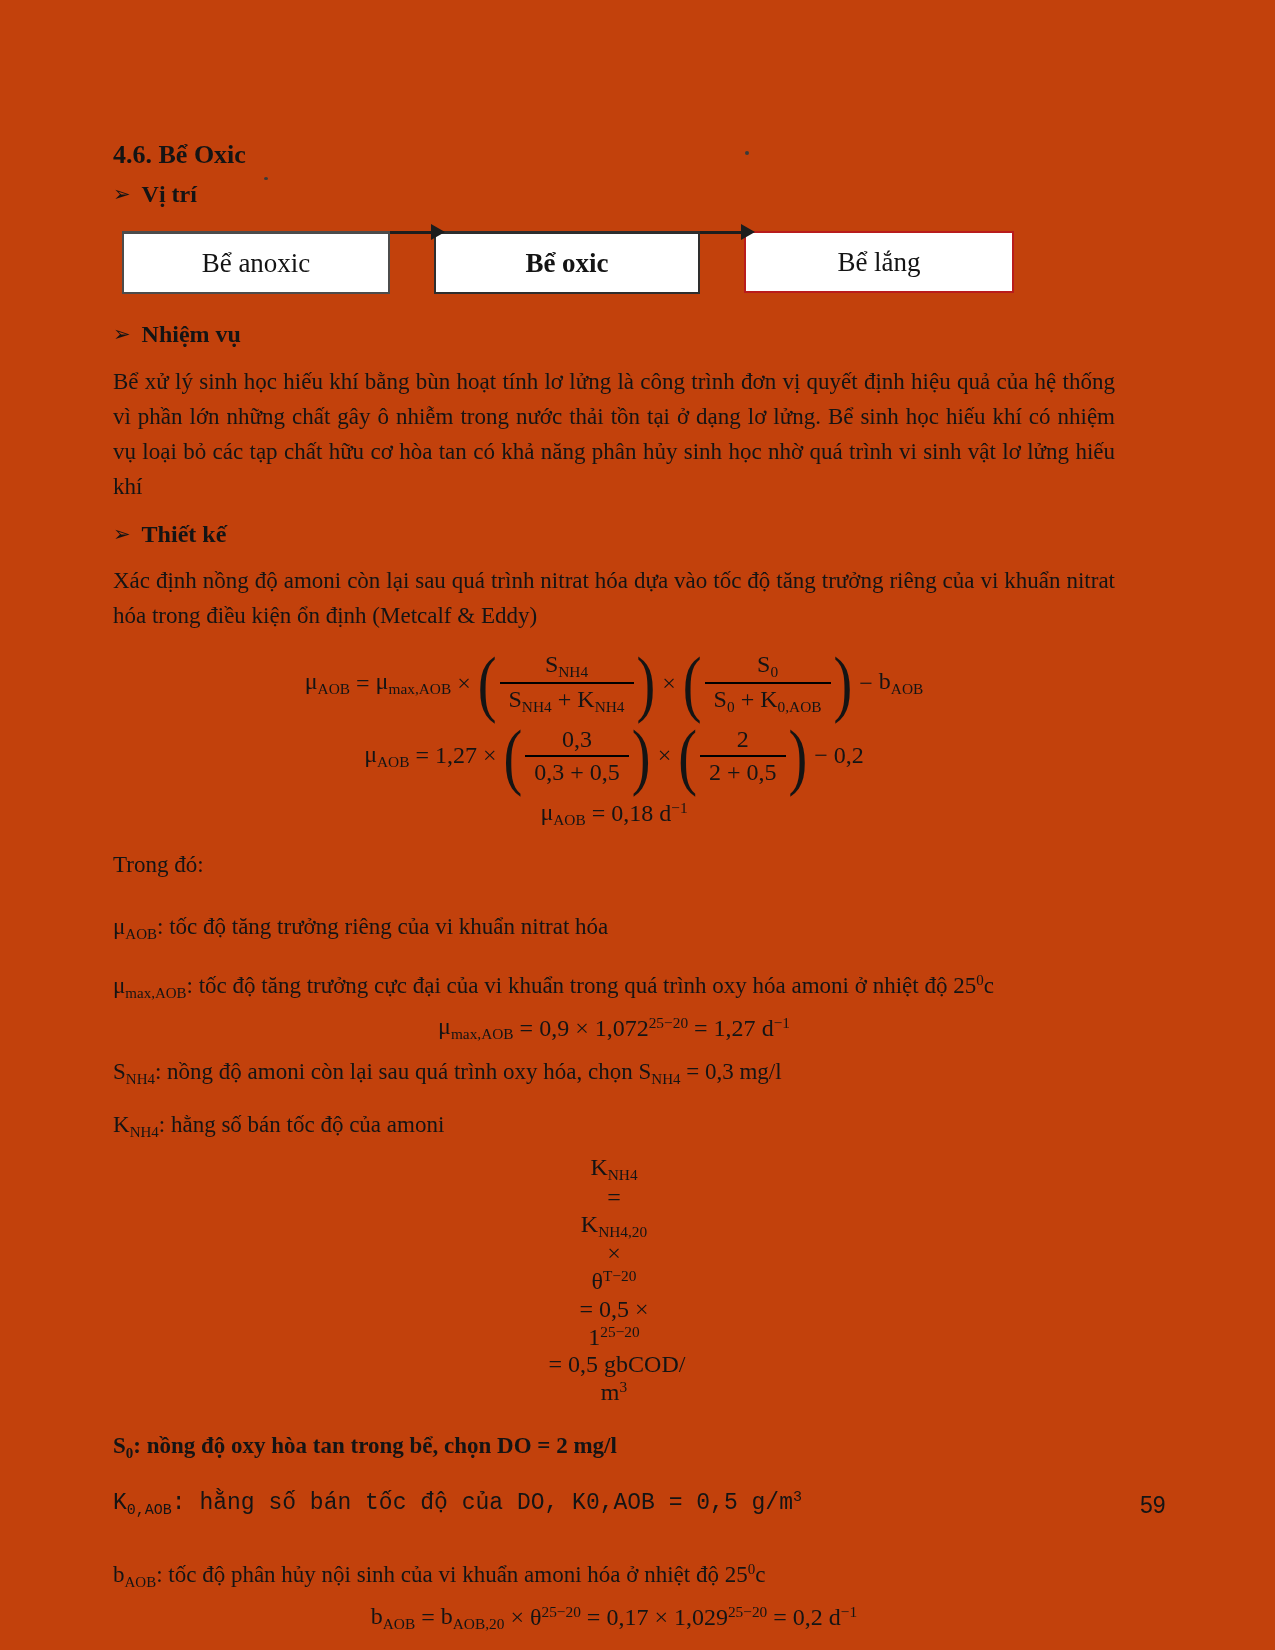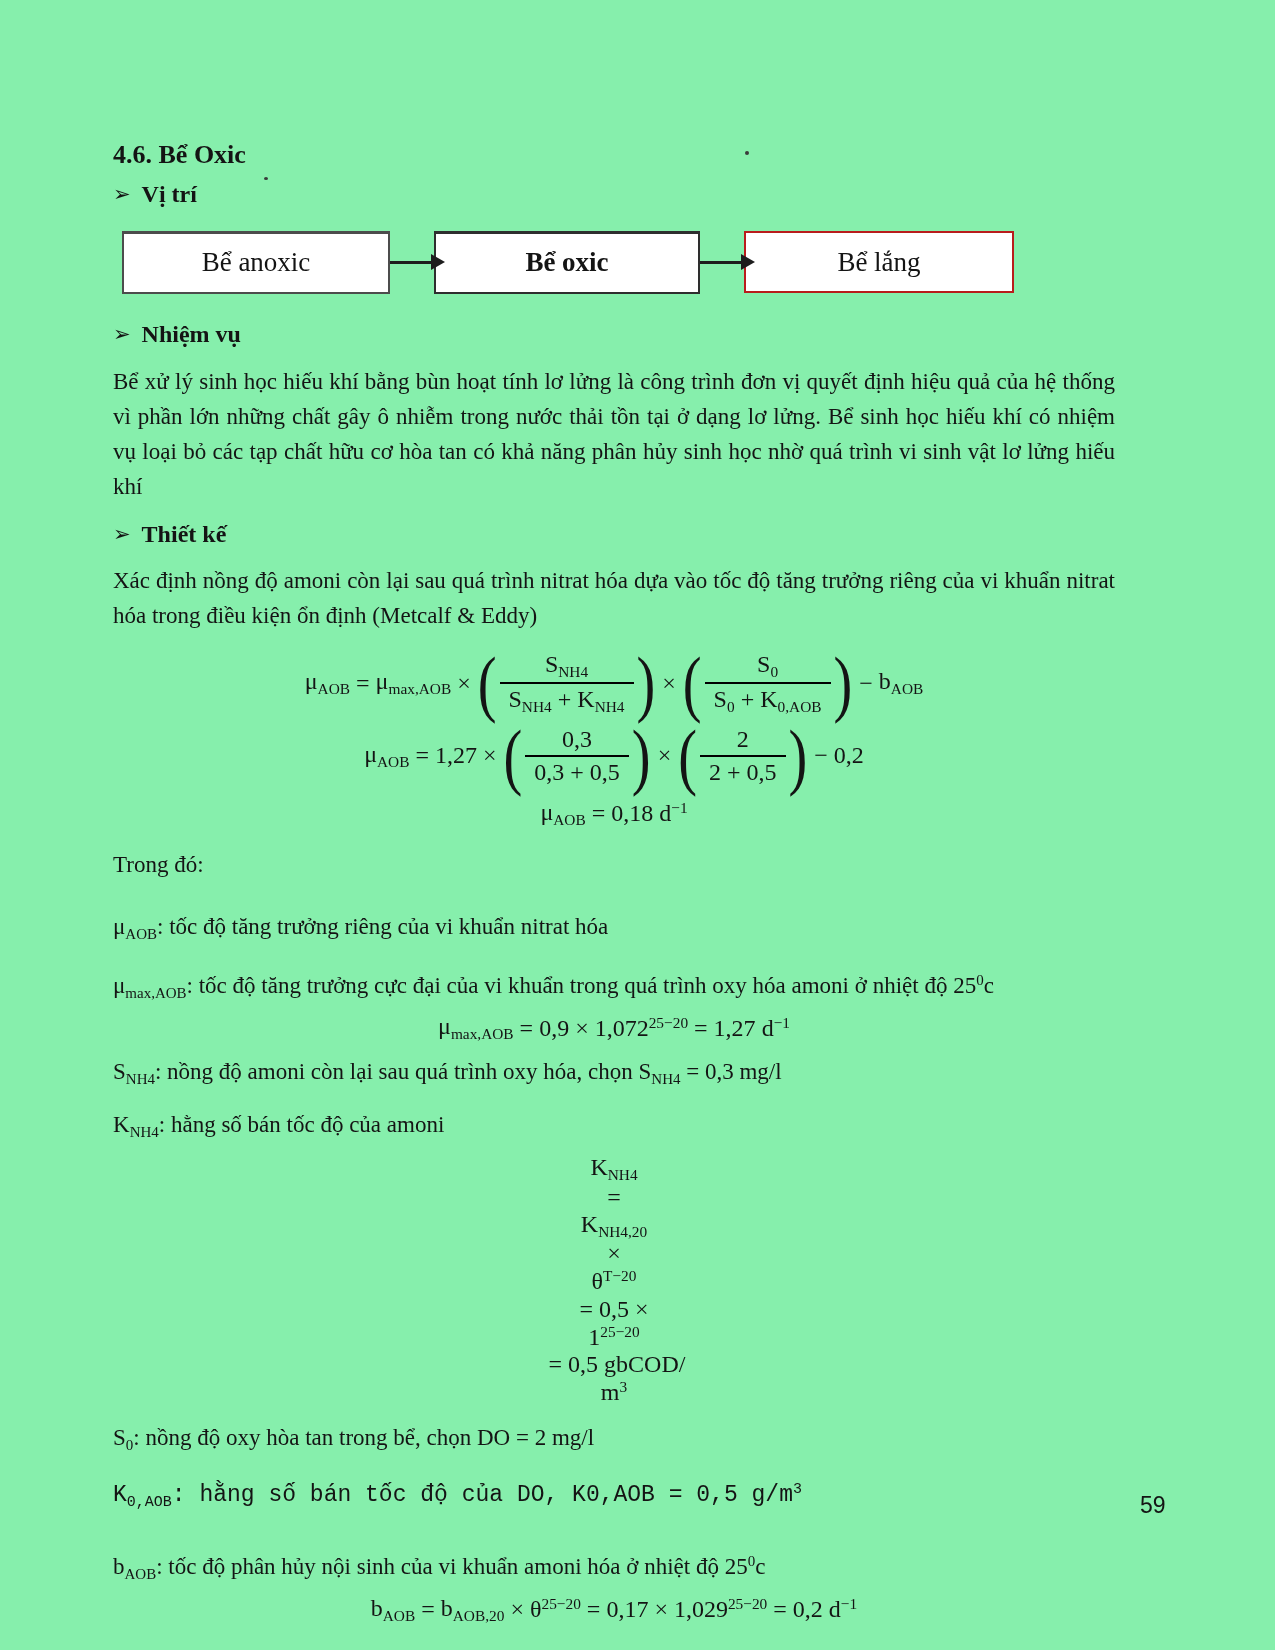--- a/index.html
+++ b/index.html
@@ -1,29 +1,29 @@
 <!DOCTYPE html>
 <html lang="vi"><head>
 <meta charset="utf-8">
 <style>
   html,body { margin:0; padding:0; background:#ffffff; }
   .page {
     position:relative;
     width:1275px; height:1650px;
-    background:#86efac;
+    background:#c2410c;
     box-sizing:border-box;
     padding:140px 160px 0 113px;
     font-family:"Liberation Serif","DejaVu Serif",serif;
     color:#141414;
     overflow:hidden;
   }
   .section-title { font-size:26px; font-weight:bold; margin:0; line-height:30px; }
   .bullet-line { display:flex; align-items:baseline; gap:11px; font-size:24px; font-weight:bold; line-height:30px; }
   .bullet-marker { font-family:"DejaVu Sans",sans-serif; font-size:21px; position:relative; top:-1px; }
-  .diagram { display:flex; align-items:center; margin-top:21px; margin-left:9px; height:62px; }
+  .diagram { display:flex; align-items:flex-start; margin-top:21px; margin-left:9px; height:62px; }
   .flow-box { height:58px; display:flex; align-items:center; justify-content:center; font-size:27px; background:#fff; }
   .box-anoxic { width:264px; border:2px solid #4c4c4c; border-top-width:3px; }
   .box-oxic   { width:262px; border:2px solid #2e2e2e; border-top-width:3px; font-weight:bold; }
   .box-lang   { width:266px; border:2px solid #b91c1c; }
   .flow-arrow { position:relative; width:42px; height:3px; background:#1d1d1d; margin:0 2px 0 0; flex:none; }
   .flow-arrow::after { content:""; position:absolute; right:-13px; top:-7px;
     border-left:14px solid #1d1d1d; border-top:8px solid transparent; border-bottom:8px solid transparent; }
   .para { font-size:23px; line-height:35px; text-align:justify; margin:0; }
   .def-line { font-size:23px; line-height:30px; }
   .def-line sub, .def-line sup { font-size:15px; }
@@ -142,21 +142,21 @@
       <span class="mv">K<sub>NH4</sub></span>
       <span class="mtxt"> = </span>
       <span class="mv">K<sub>NH4,20</sub></span>
       <span class="mtxt"> × </span>
       <span class="mv">θ<sup>T−20</sup></span>
       <span class="mtxt"> = 0,5 × </span>
       <span class="mv">1<sup>25−20</sup></span>
       <span class="mtxt"> = 0,5 gbCOD/</span>
       <span class="mv">m<sup>3</sup></span>
     </div>
-  <div class="def-line" style="margin-top:16px;"><span class="mv">S<sub>0</sub></span><span class="mtxt">: nồng độ oxy hòa tan trong bể, chọn DO = 2 mg/l</span></div>
+  <div class="def-line" style="margin-top:24px;font-weight:bold;"><span class="mv">S<sub>0</sub></span><span class="mtxt">: nồng độ oxy hòa tan trong bể, chọn DO = 2 mg/l</span></div>
   <div class="def-line" style="margin-top:16px;font-family:Liberation Mono, monospace;"><span class="mv">K<sub>0,AOB</sub></span><span class="mtxt">: hằng số bán tốc độ của DO, K0,AOB = 0,5 g/</span><span class="mv">m<sup>3</sup></span></div>
   <div class="def-line" style="margin-top:28px;"><span class="mv">b<sub>AOB</sub></span><span class="mtxt">: tốc độ phân hủy nội sinh của vi khuẩn amoni hóa ở nhiệt độ </span><span class="mv">25<sup>0</sup></span><span class="mtxt">c</span></div>
   <div class="math-line" style="margin-top:6px;">
       <span class="mv">b<sub>AOB</sub></span>
       <span class="mtxt"> = </span>
       <span class="mv">b<sub>AOB,20</sub></span>
       <span class="mtxt"> × </span>
       <span class="mv">θ<sup>25−20</sup></span>
       <span class="mtxt"> = 0,17 × </span>
       <span class="mv">1,029<sup>25−20</sup></span>

